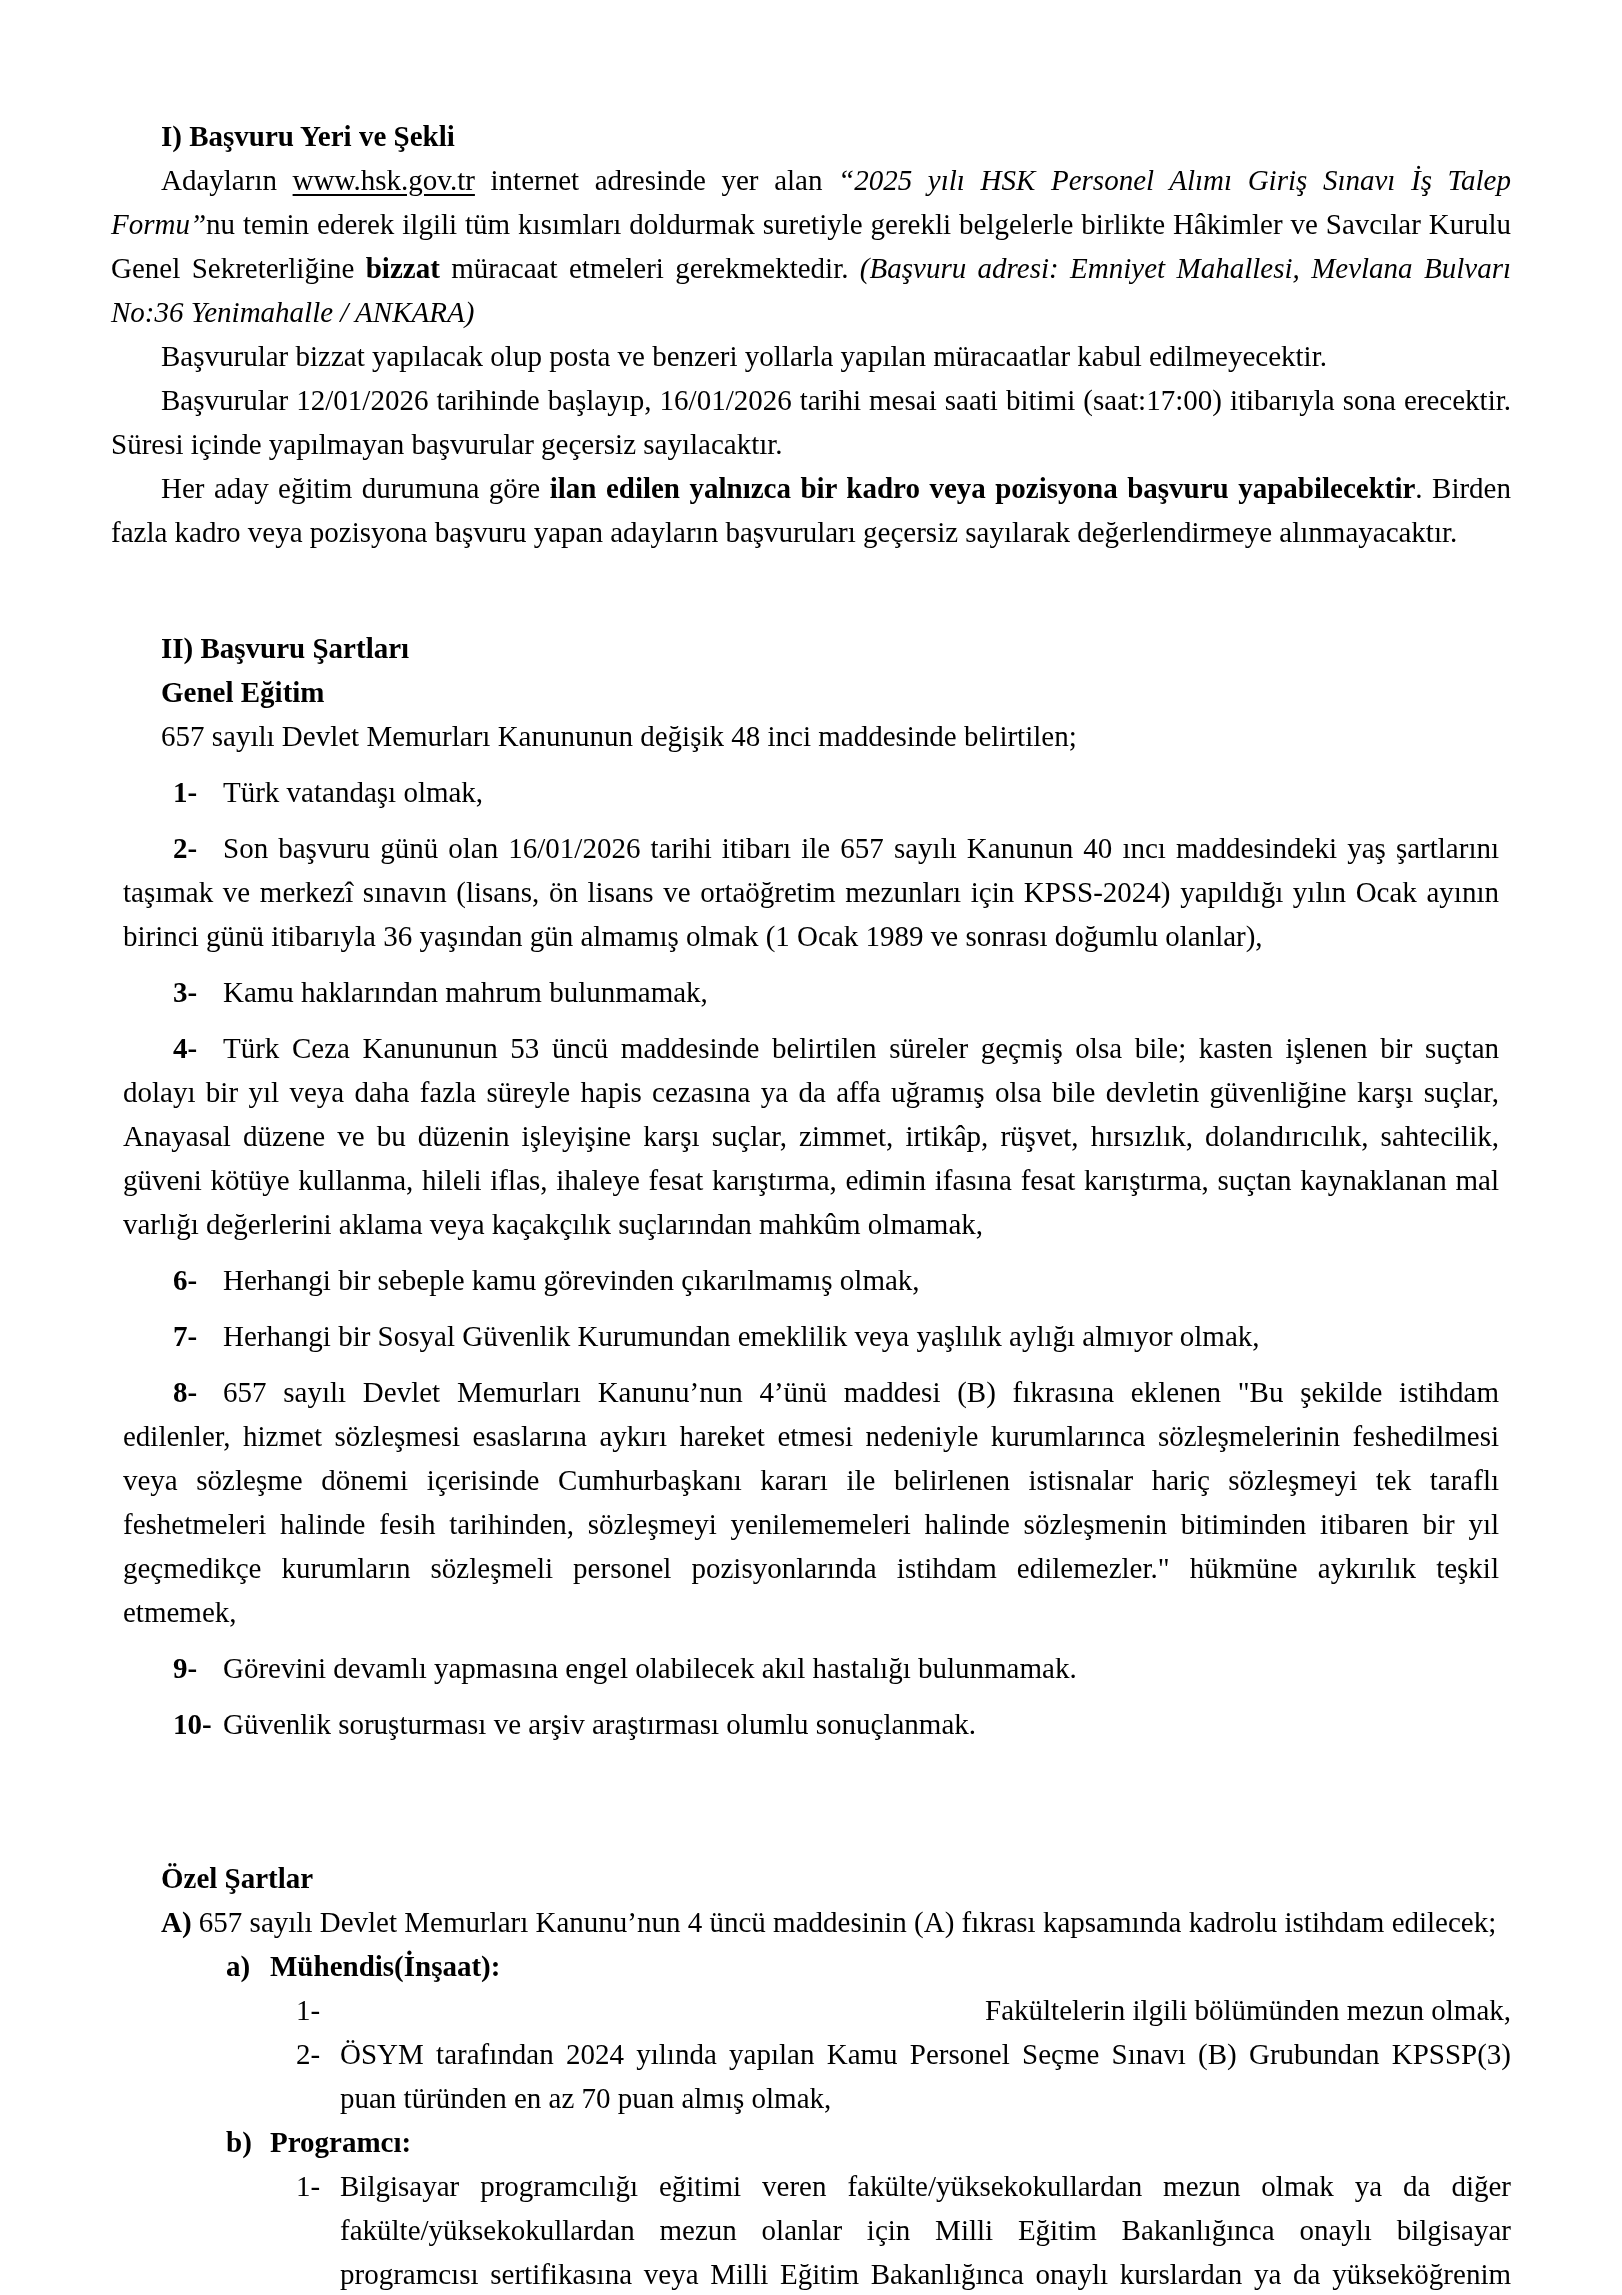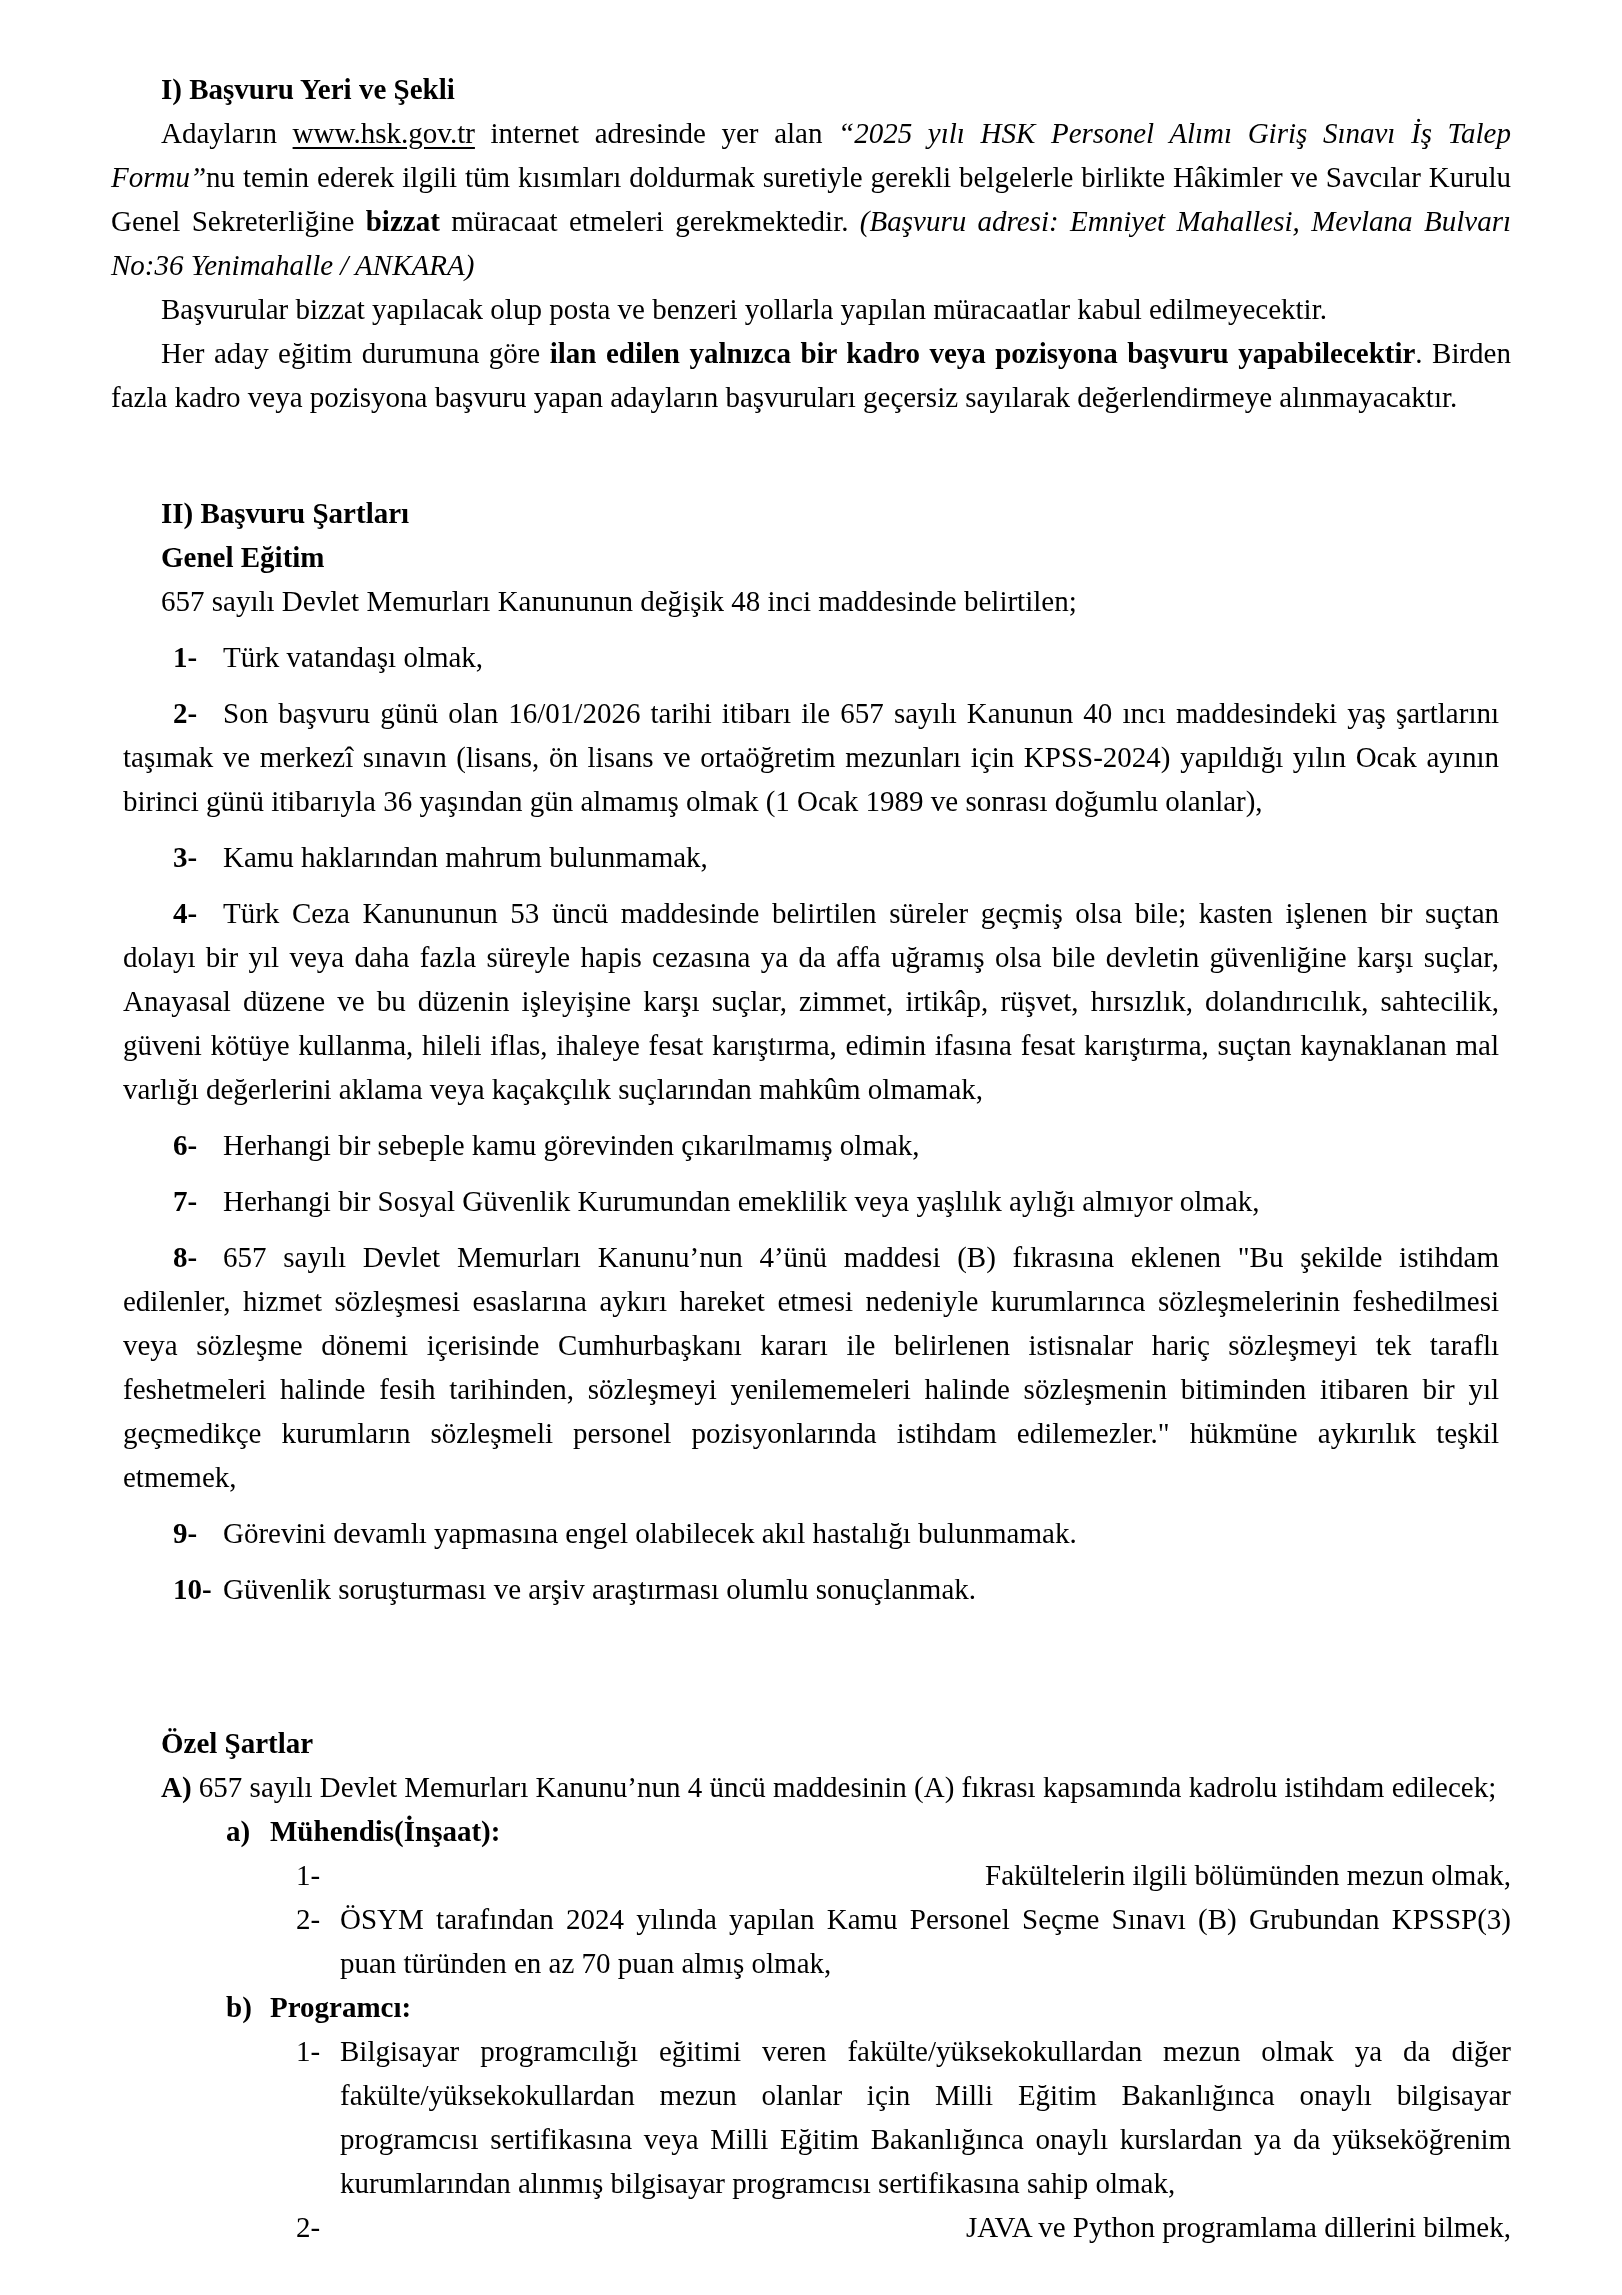--- a/index.html
+++ b/index.html
@@ -13,21 +13,21 @@
     height: 2295px;
     font-family: "Liberation Serif", "DejaVu Serif", serif;
     color: #000000;
     -webkit-font-smoothing: antialiased;
   }
   .page {
     position: relative;
     width: 1622px;
     height: 1727px;
     box-sizing: border-box;
-    padding: 67px 111px 0 111px;
+    padding: 114px 111px 0 111px;
     background: #ffffff;
   }
   .body-col {
     width: 1400px;
   }
 
   
   .p {
     font-size: 29px;
     line-height: 44px;
@@ -114,20 +114,21 @@
 
 <div class="page">
   <div class="body-col">
 
     <div class="heading">I) Başvuru Yeri ve Şekli</div>
 
     <p class="p indent"><span>Adayların </span><span class="u">www.hsk.gov.tr</span><span> internet adresinde yer alan </span><span class="i">“2025 yılı HSK Personel Alımı Giriş Sınavı İş Talep Formu”</span><span>nu temin ederek ilgili tüm kısımları doldurmak suretiyle gerekli belgelerle birlikte Hâkimler ve Savcılar Kurulu Genel Sekreterliğine </span><span class="b">bizzat</span><span> müracaat etmeleri gerekmektedir. </span><span class="i">(Başvuru adresi: Emniyet Mahallesi, Mevlana Bulvarı No:36 Yenimahalle / ANKARA)</span></p>
 
     <p class="p indent">Başvurular bizzat yapılacak olup posta ve benzeri yollarla yapılan müracaatlar kabul edilmeyecektir.</p>
 
+    <p class="p indent">Başvurular 12/01/2026 tarihinde başlayıp, 16/01/2026 tarihi mesai saati bitimi (saat:17:00) itibarıyla sona erecektir. Süresi içinde yapılmayan başvurular geçersiz sayılacaktır.</p>
 
     <p class="p indent"><span>Her aday eğitim durumuna göre </span><span class="b">ilan edilen yalnızca bir kadro veya pozisyona başvuru yapabilecektir</span><span>. Birden fazla kadro veya pozisyona başvuru yapan adayların başvuruları geçersiz sayılarak değerlendirmeye alınmayacaktır.</span></p>
 
     <div class="gap-lg"></div>
 
     <div class="heading">II) Başvuru Şartları</div>
     <div class="heading">Genel Eğitim</div>
 
     <p class="p indent">657 sayılı Devlet Memurları Kanununun değişik 48 inci maddesinde belirtilen;</p>
 

